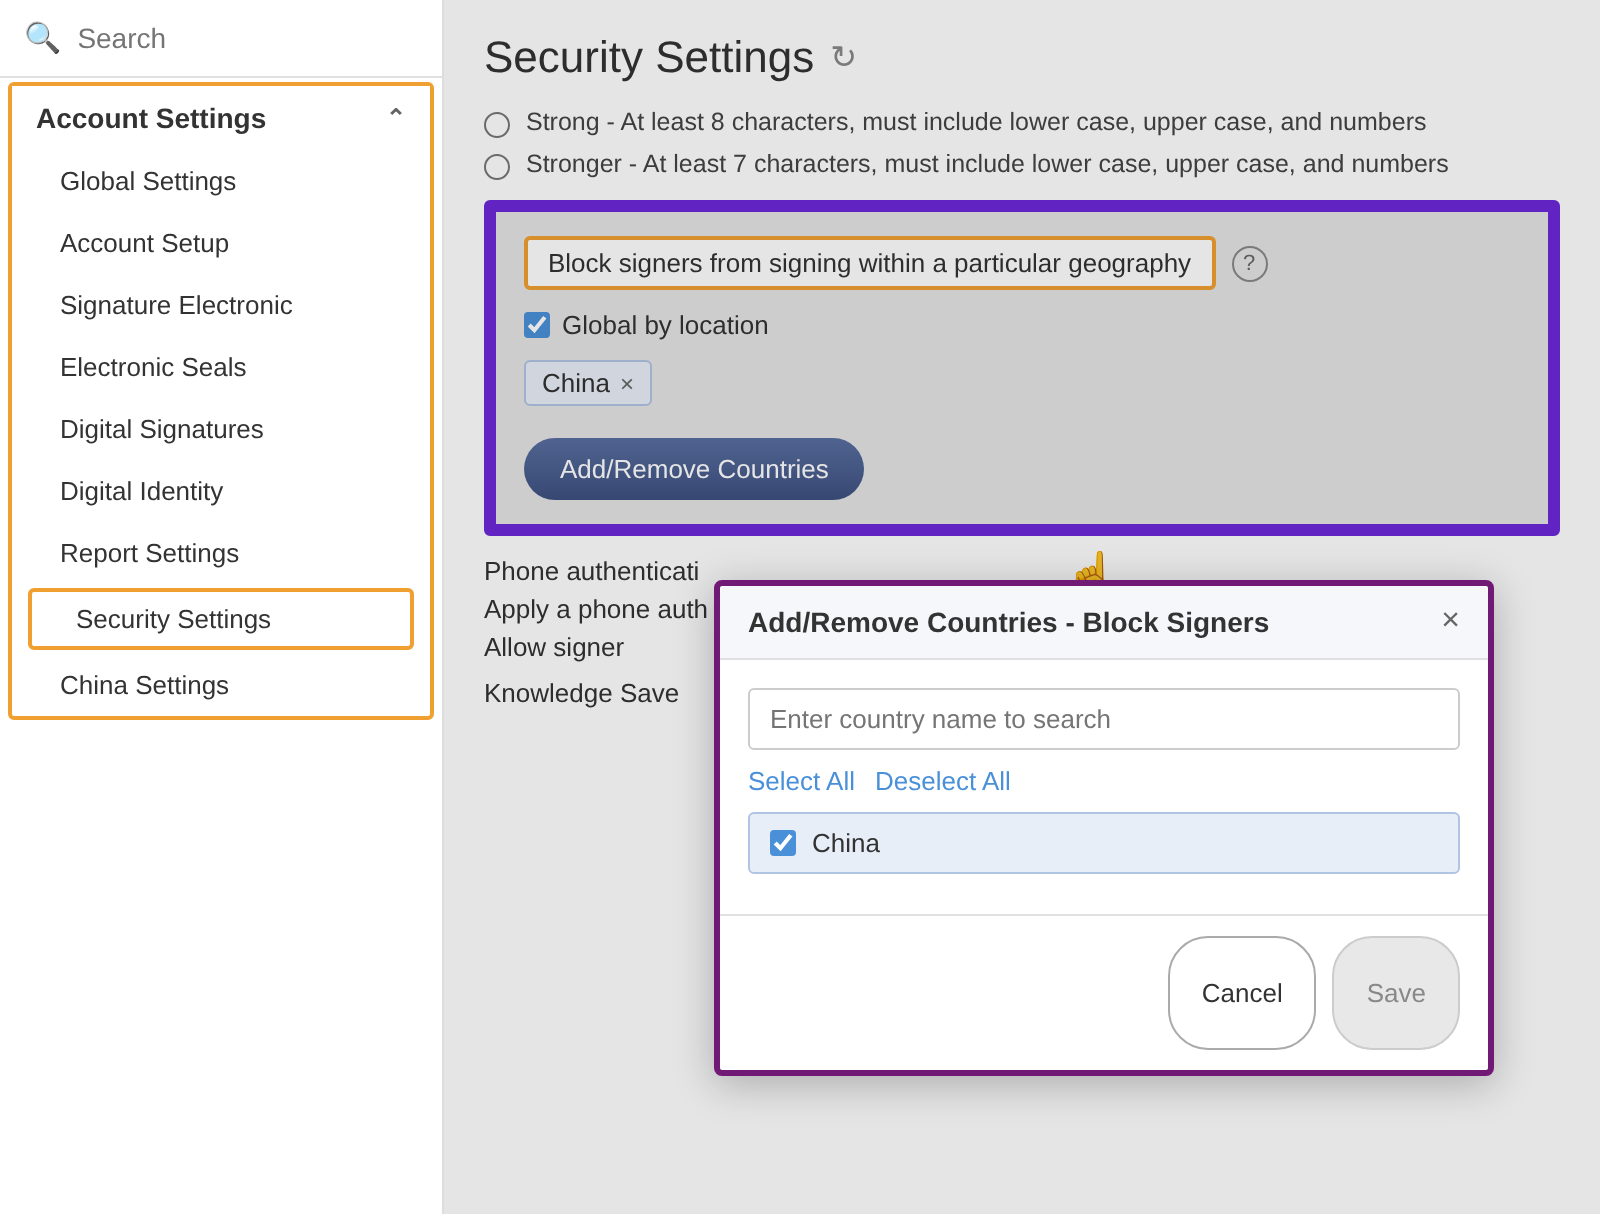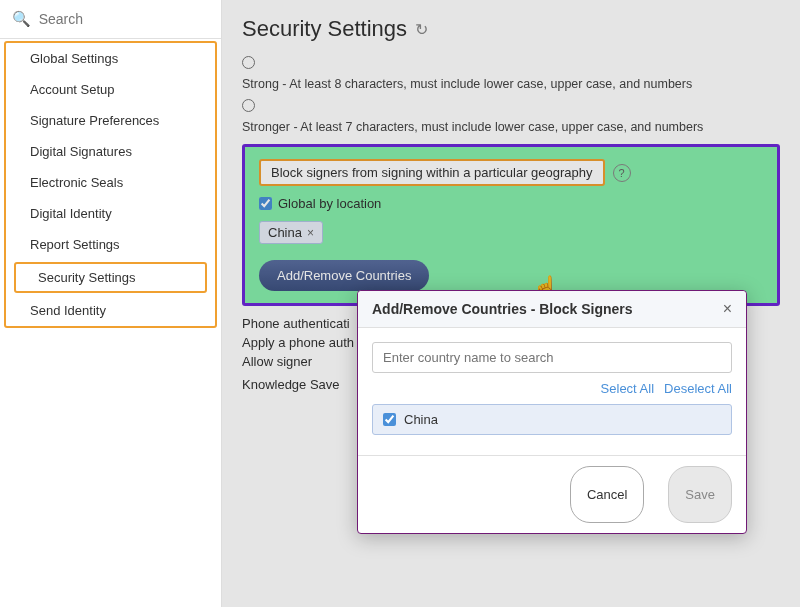--- a/index.html
+++ b/index.html
@@ -103,28 +103,27 @@
       cursor: pointer;
     }
 
     .password-option {
       display: flex;
       align-items: flex-start;
       gap: 8px;
       margin-bottom: 6px;
       font-size: 12.5px;
       color: #444;
-      flex-direction: column;
     }
     .password-option input[type=radio] { margin-top: 2px; }
 
     
     .block-signers-section {
-      background: #86efac;
-      border: 3px solid #6d28d9;
+      background: #e5e5e5;
+      border: 6px solid #6d28d9;
       border-radius: 3px;
       padding: 12px 14px;
       margin-top: 10px;
       margin-bottom: 3px;
     }
 
     .block-signers-header {
       display: flex;
       align-items: center;
       gap: 8px;
@@ -204,21 +203,21 @@
       z-index: 10;
     }
 
     
     .modal {
       position: absolute;
       top: 290px;
       left: 135px;
       width: 390px;
       background: #fff;
-      border: 1px solid #701a75;
+      border: 3px solid #701a75;
       border-radius: 4px;
       box-shadow: 0 4px 20px rgba(0,0,0,0.25);
       z-index: 20;
     }
 
     .modal-header {
       display: flex;
       align-items: center;
       justify-content: space-between;
       padding: 10px 14px;
@@ -249,21 +248,20 @@
       border: 1px solid #ccc;
       border-radius: 3px;
       padding: 7px 10px;
       font-size: 13px;
       color: #1d4ed8;
       outline: none;
     }
 
     .modal-select-links {
       display: flex;
-      justify-content: flex-end;
       gap: 10px;
       margin-top: 8px;
       margin-bottom: 8px;
     }
 
     .modal-select-links a {
       color: #4a90d9;
       font-size: 13px;
       cursor: pointer;
       text-decoration: none;
@@ -279,21 +277,21 @@
       padding: 7px 10px;
       margin-bottom: 6px;
       font-size: 13px;
       color: #333;
     }
     .modal-country-item input[type=checkbox] { accent-color: #4a90d9; }
 
     .modal-footer {
       display: flex;
       justify-content: flex-end;
-      gap: 24px;
+      gap: 8px;
       padding: 10px 14px;
       border-top: 1px solid #e0e0e0;
     }
 
     .btn-cancel {
       background: #fff;
       border: 1px solid #aaa;
       border-radius: 20px;
       padding: 6px 16px;
       font-size: 13px;
@@ -332,46 +330,50 @@
 </head>
 <body>
 
 <div class="sidebar">
   <div class="search-bar">
     <span class="search-icon-wrap">🔍</span>
     <input type="text" placeholder="Search" style="">
   </div>
   <div class="sidebar-content">
     <div class="sidebar-section">
+      <div class="sidebar-section-header">
+        <span>Account Settings</span>
+        <span class="chevron">⌃</span>
+      </div>
       <div class="sidebar-item">
         <span>Global Settings</span>
       </div>
       <div class="sidebar-item">
         <span>Account Setup</span>
       </div>
       <div class="sidebar-item">
-        <span>Signature Preferences</span>
+        <span>Signature Electronic</span>
+      </div>
+      <div class="sidebar-item">
+        <span>Electronic Seals</span>
       </div>
       <div class="sidebar-item">
         <span>Digital Signatures</span>
-      </div>
-      <div class="sidebar-item">
-        <span>Electronic Seals</span>
       </div>
       <div class="sidebar-item">
         <span>Digital Identity</span>
       </div>
       <div class="sidebar-item">
         <span>Report Settings</span>
       </div>
       <div class="sidebar-item active">
         <span>Security Settings</span>
       </div>
       <div class="sidebar-item">
-        <span>Send Identity</span>
+        <span>China Settings</span>
       </div>
     </div>
   </div>
 </div>
 
 <div class="main">
   <div class="page-title">
     <span>Security Settings</span>
     <span class="refresh-icon">↻</span>
   </div>

